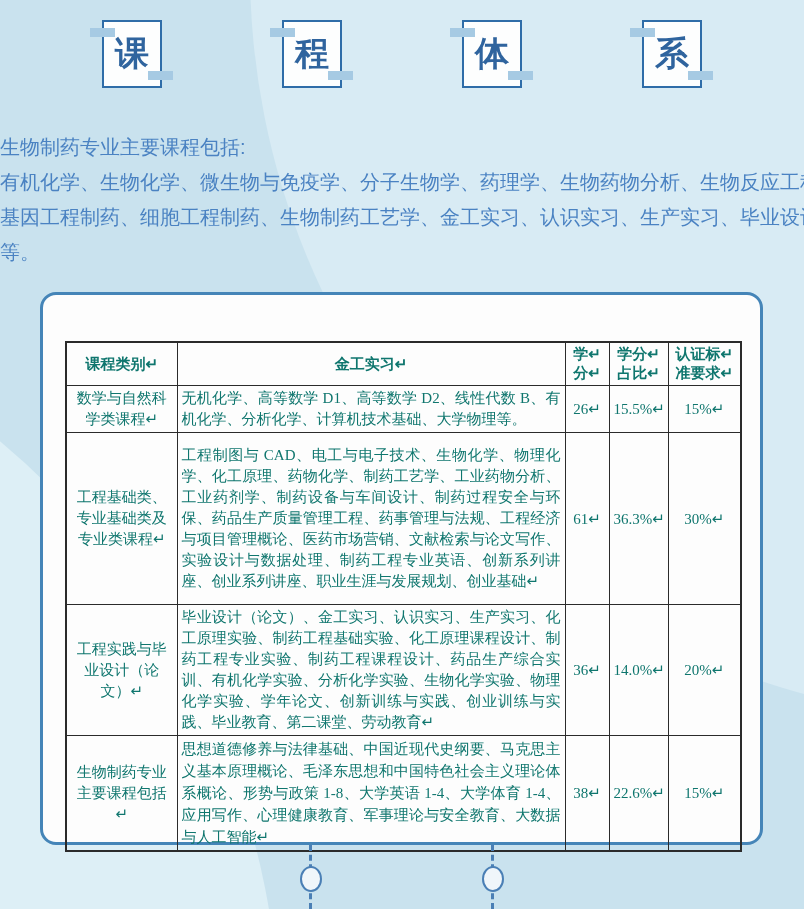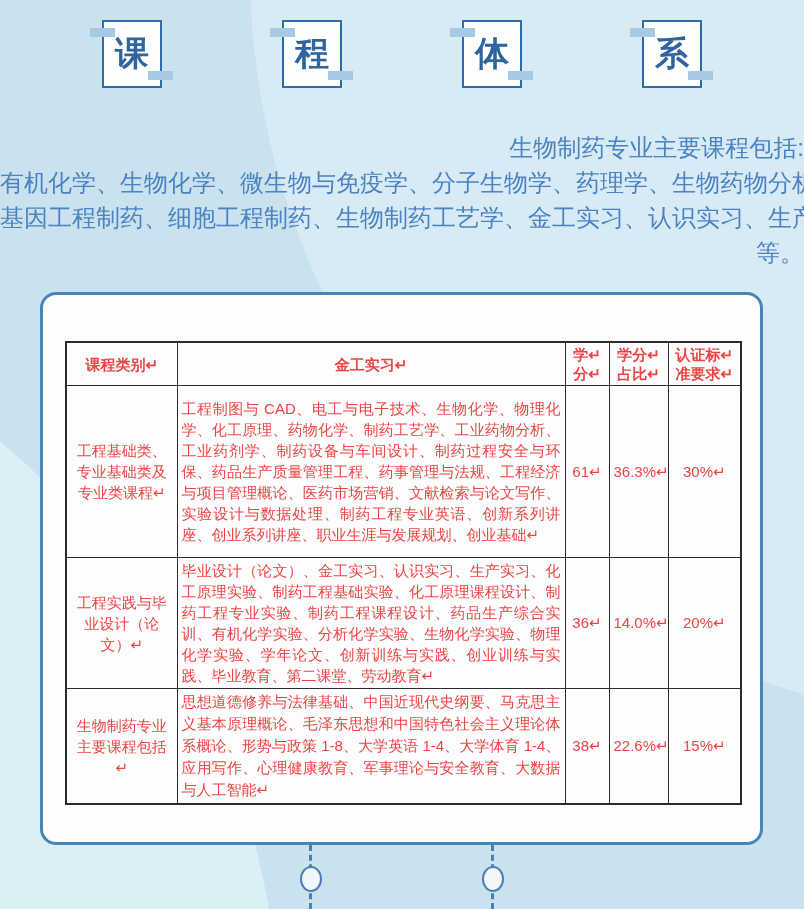--- a/index.html
+++ b/index.html
@@ -15,34 +15,34 @@
   .char-box{position:absolute;top:20px;width:60px;height:68px;background:#fdfefe;
     border:2px solid #2f6da8;box-sizing:border-box;}
   .char-box .char{position:absolute;left:0;top:0;width:100%;height:100%;
     display:flex;align-items:center;justify-content:center;
     font-size:34px;font-weight:bold;color:#2f649e;}
   .tab{position:absolute;width:25px;height:9px;background:#a6cae3;z-index:2;}
   .tab-tl{left:-14px;top:6px;}
   .tab-br{right:-13px;bottom:6px;}
 
   
-  .intro{position:absolute;left:0;top:130px;width:804px;text-align:right;
-    color:#4a82c2;font-size:24px;line-height:35px;}
+  .intro{position:absolute;left:0;top:130px;width:804px;text-align:left;
+    color:#4a82c2;font-size:20px;line-height:35px;}
   .intro div{white-space:nowrap;}
 
   
   .card{position:absolute;left:40px;top:292px;width:717px;height:547px;
     background:#fdfdfd;border:3px solid #4585b8;border-radius:16px;}
   .card-title{position:absolute;left:0;top:18px;width:100%;text-align:center;
     font-family:"Liberation Serif",serif;font-size:17px;color:#2f2f2f;}
 
   
   table.course-table{position:absolute;left:22px;top:46px;width:675px;
     border-collapse:collapse;table-layout:fixed;
-    font-family:Liberation Sans, sans-serif;color:#ef4444;}
+    font-family:Liberation Serif, serif;color:#0f766e;}
   .course-table col.c1{width:111px;}
   .course-table col.c2{width:388px;}
   .course-table col.c3{width:44px;}
   .course-table col.c4{width:59px;}
   .course-table col.c5{width:73px;}
   .course-table th,.course-table td{border:1px solid #2b2b2b;vertical-align:middle;
     padding:2px 4px;box-sizing:border-box;}
   .course-table{border:2px solid #2b2b2b;}
   .course-table thead tr{height:42px;}
   .course-table th{font-size:15px;font-weight:bold;text-align:center;line-height:19px;}
@@ -111,20 +111,27 @@
           <th class="multiline">金工实习↵</th>
           <th class="multiline">学↵
 分↵</th>
           <th class="multiline">学分↵
 占比↵</th>
           <th class="multiline">认证标↵
 准要求↵</th>
         </tr>
       </thead>
       <tbody>
+        <tr class="r0">
+          <td class="cat">数学与自然科学类课程↵</td>
+          <td class="courses">无机化学、高等数学 D1、高等数学 D2、线性代数 B、有机化学、分析化学、计算机技术基础、大学物理等。</td>
+          <td class="num">26↵</td>
+          <td class="num">15.5%↵</td>
+          <td class="num">15%↵</td>
+        </tr>
         <tr class="r1">
           <td class="cat">工程基础类、专业基础类及专业类课程↵</td>
           <td class="courses">工程制图与 CAD、电工与电子技术、生物化学、物理化学、化工原理、药物化学、制药工艺学、工业药物分析、工业药剂学、制药设备与车间设计、制药过程安全与环保、药品生产质量管理工程、药事管理与法规、工程经济与项目管理概论、医药市场营销、文献检索与论文写作、实验设计与数据处理、制药工程专业英语、创新系列讲座、创业系列讲座、职业生涯与发展规划、创业基础↵</td>
           <td class="num">61↵</td>
           <td class="num">36.3%↵</td>
           <td class="num">30%↵</td>
         </tr>
         <tr class="r2">
           <td class="cat">工程实践与毕业设计（论文）↵</td>
           <td class="courses">毕业设计（论文）、金工实习、认识实习、生产实习、化工原理实验、制药工程基础实验、化工原理课程设计、制药工程专业实验、制药工程课程设计、药品生产综合实训、有机化学实验、分析化学实验、生物化学实验、物理化学实验、学年论文、创新训练与实践、创业训练与实践、毕业教育、第二课堂、劳动教育↵</td>

